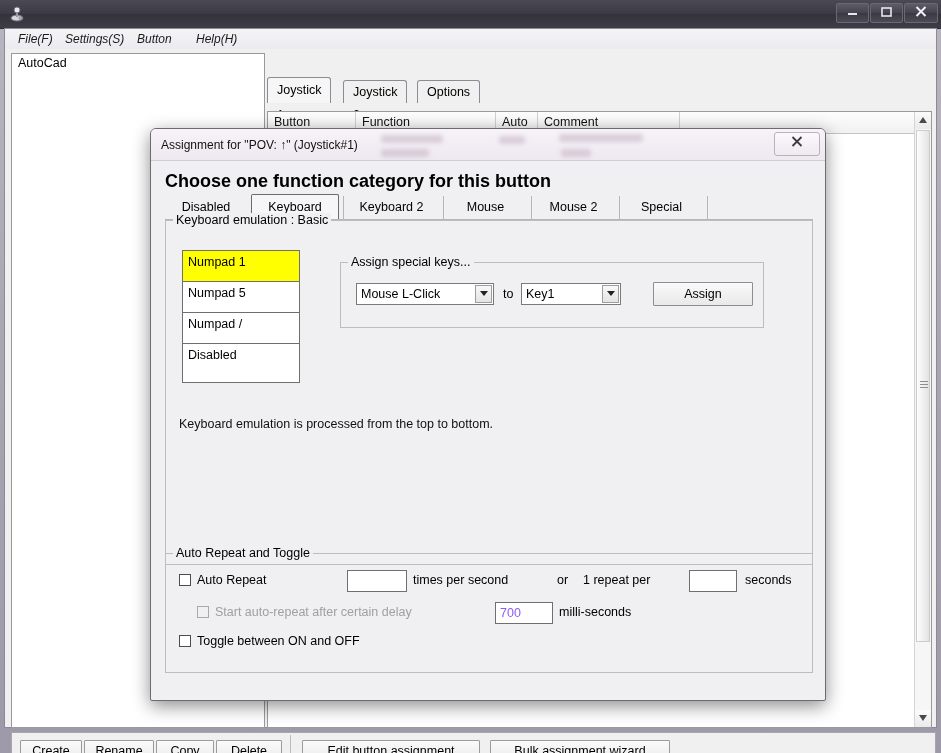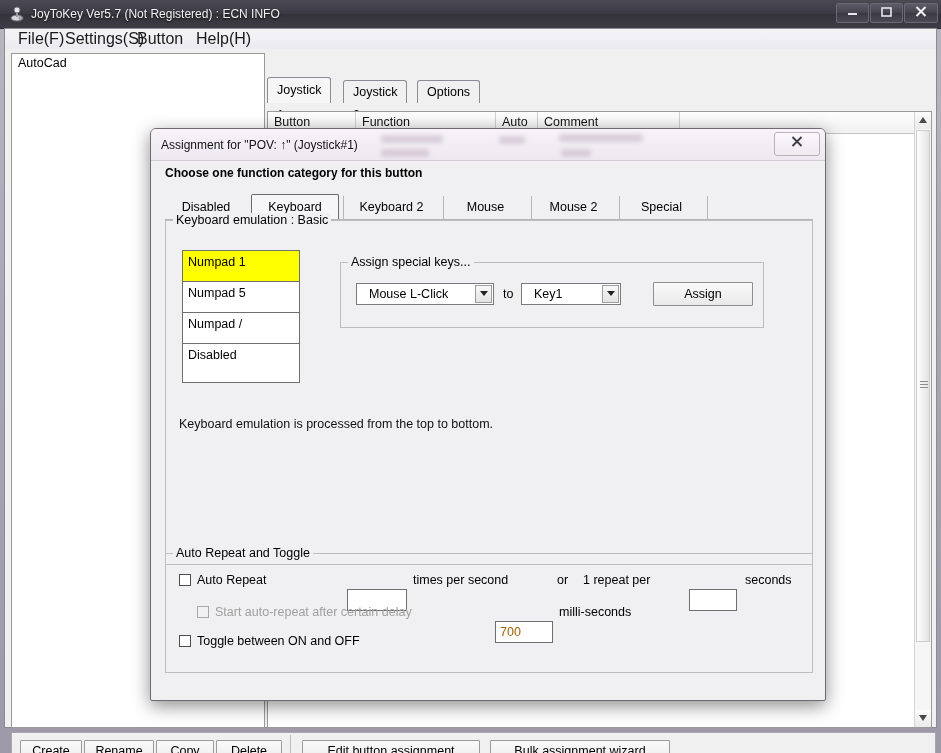--- a/index.html
+++ b/index.html
@@ -45,21 +45,21 @@
     background:#f0f0f0;
     border:1px solid #8d8a96;
     box-sizing:border-box;
   }
   #menubar{
     position:absolute;left:0;top:0;width:931px;height:20px;
     background:linear-gradient(180deg,#f4f4f6 0%,#eceaf0 100%);
   }
   .menu-item{
     position:absolute;top:2px;height:16px;line-height:16px;
-    font-size:16px;color:#1a1a1a;padding:0 5px;cursor:default;
+    font-size:12px;color:#1a1a1a;padding:0 5px;cursor:default;font-style:italic;
   }
 
   
   #sidebar{
     position:absolute;left:6px;top:24px;width:254px;height:675px;
     background:#ffffff;border:1px solid #9a9a9a;box-sizing:border-box;
     overflow:hidden;
   }
   .side-item{
     height:35px;line-height:18px;padding-left:6px;font-size:12.5px;
@@ -161,22 +161,22 @@
     font-size:12px;color:#111;white-space:nowrap;
   }
   #dlg-close{
     position:absolute;right:5px;top:3px;width:44px;height:22px;
     background:linear-gradient(180deg,#fbf8fc,#efe9f0);
     border:1px solid #b9b2bc;border-radius:3px;
     text-align:center;line-height:21px;font-size:11px;color:#3c3a42;cursor:default;
   }
   #dlg-body{position:absolute;left:0;top:31px;width:674px;height:540px;}
   #dlg-head{
-    position:absolute;left:14px;top:4px;height:18px;line-height:18px;
-    font-size:12px;font-weight:bold;color:#000;
+    position:absolute;left:14px;top:12px;height:18px;line-height:18px;
+    font-size:18px;font-weight:bold;color:#000;
   }
   
   #dtabs{position:absolute;left:14px;top:33px;height:27px;width:648px;}
   .dtab{
     position:absolute;bottom:0;height:24px;line-height:23px;
     font-size:12.5px;color:#000;text-align:center;cursor:default;
     border-left:1px solid #b6b6b6;box-sizing:border-box;
   }
   .dtab.active{
     border:1px solid #6b6b6b;background:#f6f5f7;height:26px;line-height:25px;
@@ -196,21 +196,21 @@
   .keybox{
     position:absolute;left:31px;width:118px;height:40px;
     background:#ffffff;border:1px solid #6f6f6f;box-sizing:border-box;
     font-size:12.5px;line-height:22px;padding-left:5px;color:#000;cursor:text;
     white-space:nowrap;overflow:hidden;
   }
   .keybox.hl{background:#ffff00;}
   .combo{
     position:absolute;height:22px;background:#ffffff;
     border:1px solid #7a7a7a;box-sizing:border-box;
-    font-size:12.5px;line-height:20px;padding-left:12px;color:#000;cursor:default;
+    font-size:12.5px;line-height:20px;padding-left:4px;color:#000;cursor:default;
     white-space:nowrap;overflow:hidden;
   }
   .combo .arr{
     position:absolute;right:1px;top:1px;width:17px;height:18px;
     background:linear-gradient(180deg,#f8f8f8,#e4e4e4);
     border:1px solid #9d9d9d;box-sizing:border-box;
     text-align:center;line-height:16px;font-size:8px;color:#222;
   }
   .pbtn{
     position:absolute;background:linear-gradient(180deg,#fafafa,#e9e9e9);
@@ -226,41 +226,40 @@
     border:1px solid #4d4d4d;box-sizing:border-box;cursor:default;
   }
   .chk.dis{border-color:#a9a9a9;background:#f0eff1;}
   .chklbl{
     position:absolute;height:15px;line-height:15px;font-size:12.5px;color:#000;cursor:default;
     white-space:nowrap;
   }
   .chklbl.dis{color:#a0a0a0;}
   .tinput{
     position:absolute;background:#ffffff;border:1px solid #6f6f6f;box-sizing:border-box;
-    font-size:12.5px;line-height:20px;padding-left:4px;color:#a16207;cursor:text;
-    white-space:nowrap;overflow:hidden;margin-top:19px;
+    font-size:12.5px;line-height:20px;padding-left:4px;color:#8b5cf6;cursor:text;
+    white-space:nowrap;overflow:hidden;
   }
   .plain{
     position:absolute;height:15px;line-height:15px;font-size:12.5px;color:#000;
     cursor:default;white-space:nowrap;
   }
 </style>
 </head>
 <body>
 
 <div id="app-window">
 
   <div id="titlebar">
     <svg id="title-icon" viewBox="0 0 16 16">
       <ellipse cx="8" cy="12" rx="6" ry="3" fill="#d8d6dd" stroke="#6f6d77"></ellipse>
       <rect x="7" y="4" width="2" height="7" fill="#9a98a2"></rect>
       <circle cx="8" cy="4" r="3" fill="#e9e8ec" stroke="#6f6d77"></circle>
       <circle cx="11.5" cy="12" r="1.6" fill="#b9b7c1" stroke="#6f6d77" stroke-width=".6"></circle>
     </svg>
-    <div id="title-text">JoyToKey Ver5.7 (Not Registered) : ECN INFO</div>
     <div class="wbtn" id="btn-min">
       <svg width="11" height="10" viewBox="0 0 11 10">
         <rect x="1" y="6" width="9" height="2" fill="#e8e7ec"></rect>
       </svg>
     </div>
     <div class="wbtn" id="btn-max">
       <svg width="11" height="10" viewBox="0 0 11 10">
         <rect x="1" y="1" width="9" height="8" fill="none" stroke="#e8e7ec" stroke-width="1.6"></rect>
       </svg>
     </div>

